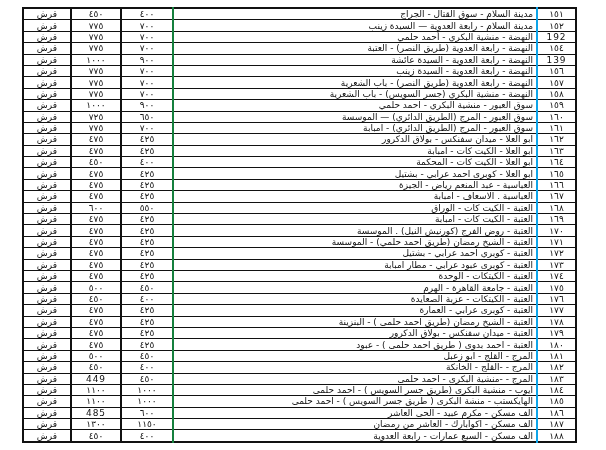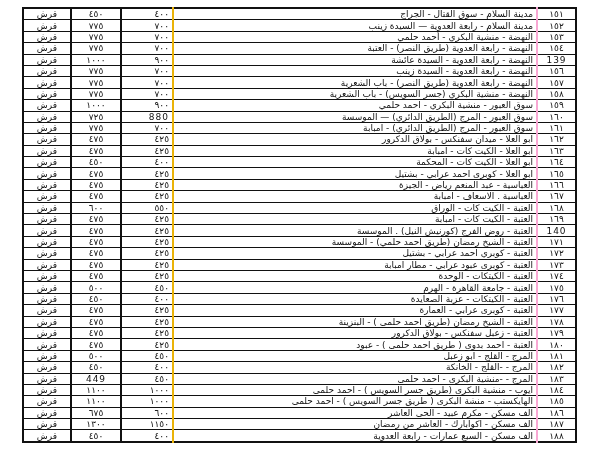--- a/index.html
+++ b/index.html
@@ -17,22 +17,22 @@
     height: 10.4px;
     padding: 0 3px;
     font-size: 9px;
     line-height: 10px;
     white-space: nowrap;
     overflow: hidden;
     color: #111;
   }
   .tbl td.cur { width: 40px; text-align: center; border-right: 2px solid #111; margin-top: 46px; }
   .tbl td.newp { width: 42px; text-align: center; border-right: 2px solid #111; letter-spacing: 1px; }
-  .tbl td.oldp { width: 44px; text-align: right; border-right: 2px solid #eab308; letter-spacing: 1px; }
-  .tbl td.route { width: 356px; text-align: right; direction: rtl; border-right: 2px solid #f9a8d4; }
+  .tbl td.oldp { width: 44px; text-align: center; border-right: 2px solid #15803d; letter-spacing: 1px; }
+  .tbl td.route { width: 356px; text-align: right; direction: rtl; border-right: 2px solid #0ea5e9; }
   .tbl td.num { width: 31px; text-align: center; letter-spacing: 1px; }
 </style>
 </head>
 <body>
 
 <table class="tbl">
   <tbody id="tbody">
       <tr>
         <td class="cur">قرش</td>
         <td class="newp">٤٥٠</td>
@@ -45,21 +45,21 @@
         <td class="newp">٧٧٥</td>
         <td class="oldp">٧٠٠</td>
         <td class="route">مدينة السلام - رابعة العدوية — السيدة زينب</td>
         <td class="num">١٥٢</td>
       </tr>
       <tr>
         <td class="cur">قرش</td>
         <td class="newp">٧٧٥</td>
         <td class="oldp">٧٠٠</td>
         <td class="route">النهضة - منشية البكري - أحمد حلمي</td>
-        <td class="num">١٥٣</td>
+        <td class="num">192</td>
       </tr>
       <tr>
         <td class="cur">قرش</td>
         <td class="newp">٧٧٥</td>
         <td class="oldp">٧٠٠</td>
         <td class="route">النهضة - رابعة العدوية (طريق النصر) - العتبة</td>
         <td class="num">١٥٤</td>
       </tr>
       <tr>
         <td class="cur">قرش</td>
@@ -92,21 +92,21 @@
       <tr>
         <td class="cur">قرش</td>
         <td class="newp">١٠٠٠</td>
         <td class="oldp">٩٠٠</td>
         <td class="route">سوق العبور - منشية البكري - احمد حلمي</td>
         <td class="num">١٥٩</td>
       </tr>
       <tr>
         <td class="cur">قرش</td>
         <td class="newp">٧٢٥</td>
-        <td class="oldp">880</td>
+        <td class="oldp">٦٥٠</td>
         <td class="route">سوق العبور - المرج (الطريق الدائري) — الموسسة</td>
         <td class="num">١٦٠</td>
       </tr>
       <tr>
         <td class="cur">قرش</td>
         <td class="newp">٧٧٥</td>
         <td class="oldp">٧٠٠</td>
         <td class="route">سوق العبور - المرج (الطريق الدائري) - امبابة</td>
         <td class="num">١٦١</td>
       </tr>
@@ -164,21 +164,21 @@
         <td class="newp">٤٧٥</td>
         <td class="oldp">٤٢٥</td>
         <td class="route">العتبة - الكيت كات - امبابة</td>
         <td class="num">١٦٩</td>
       </tr>
       <tr>
         <td class="cur">قرش</td>
         <td class="newp">٤٧٥</td>
         <td class="oldp">٤٢٥</td>
         <td class="route">العتبة - روض الفرج (كورنيش النيل) . الموسسة</td>
-        <td class="num">140</td>
+        <td class="num">١٧٠</td>
       </tr>
       <tr>
         <td class="cur">قرش</td>
         <td class="newp">٤٧٥</td>
         <td class="oldp">٤٢٥</td>
         <td class="route">العتبة - الشيخ رمضان (طريق احمد حلمي) - الموسسة</td>
         <td class="num">١٧١</td>
       </tr>
       <tr>
         <td class="cur">قرش</td>
@@ -226,21 +226,21 @@
         <td class="cur">قرش</td>
         <td class="newp">٤٧٥</td>
         <td class="oldp">٤٢٥</td>
         <td class="route">العتبة - الشيخ رمضان (طريق احمد حلمى ) - البنزينة</td>
         <td class="num">١٧٨</td>
       </tr>
       <tr>
         <td class="cur">قرش</td>
         <td class="newp">٤٧٥</td>
         <td class="oldp">٤٢٥</td>
-        <td class="route">العتبة - زعبل سفنكس - بولاق الدكرور</td>
+        <td class="route">العتبة - ميدان سفنكس - بولاق الدكرور</td>
         <td class="num">١٧٩</td>
       </tr>
       <tr>
         <td class="cur">قرش</td>
         <td class="newp">٤٧٥</td>
         <td class="oldp">٤٢٥</td>
         <td class="route">العتبة - احمد بدوى ( طريق احمد حلمى ) - عبود</td>
         <td class="num">١٨٠</td>
       </tr>
       <tr>
@@ -273,21 +273,21 @@
       </tr>
       <tr>
         <td class="cur">قرش</td>
         <td class="newp">١١٠٠</td>
         <td class="oldp">١٠٠٠</td>
         <td class="route">الهايكستب - منشة البكرى ( طريق جسر السويس ) - احمد حلمى</td>
         <td class="num">١٨٥</td>
       </tr>
       <tr>
         <td class="cur">قرش</td>
-        <td class="newp">٦٧٥</td>
+        <td class="newp">485</td>
         <td class="oldp">٦٠٠</td>
         <td class="route">الف مسكن - مكرم عبيد - الحى العاشر</td>
         <td class="num">١٨٦</td>
       </tr>
       <tr>
         <td class="cur">قرش</td>
         <td class="newp">١٣٠٠</td>
         <td class="oldp">١١٥٠</td>
         <td class="route">الف مسكن - اكوابارك - العاشر من رمضان</td>
         <td class="num">١٨٧</td>

